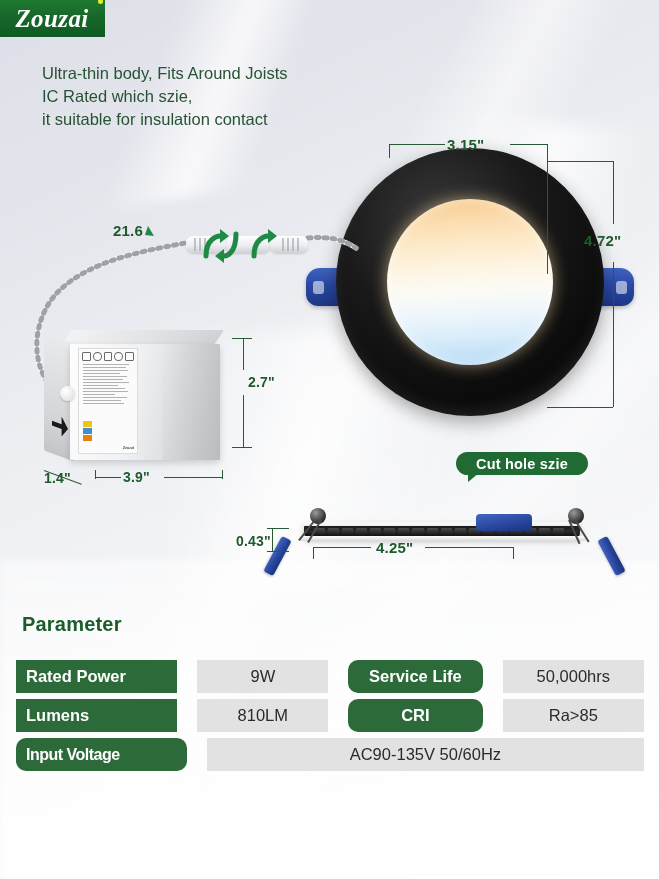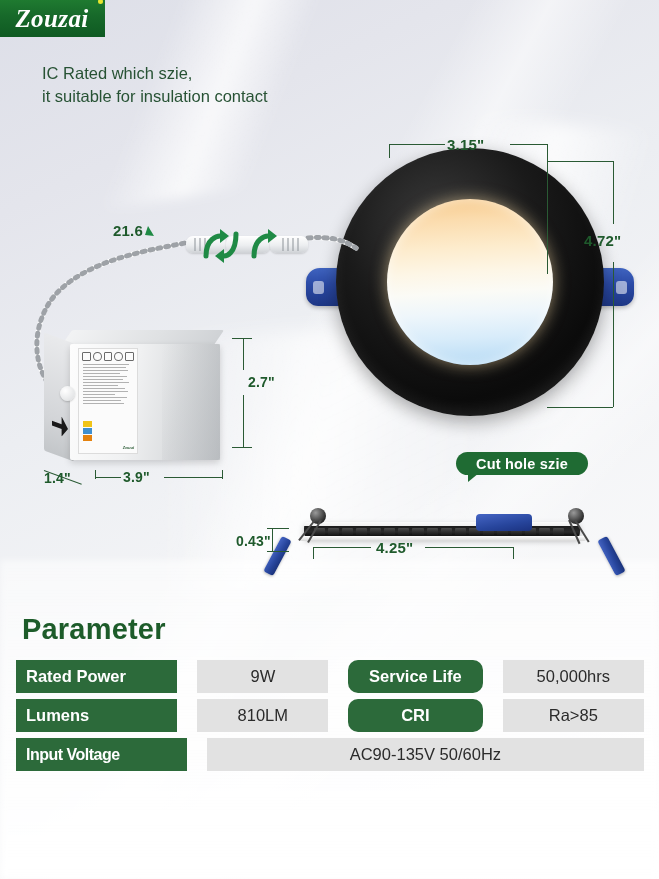--- a/index.html
+++ b/index.html
@@ -168,30 +168,30 @@
     display:flex;align-items:center;justify-content:center;letter-spacing:.2px;
   }
   #cut-badge:after{
     content:"";position:absolute;left:12px;bottom:-7px;width:0;height:0;
     border-left:0 solid transparent;border-right:11px solid transparent;border-top:9px solid #1f6b33;
   }
 
   
   #param-title{
     position:absolute;left:22px;top:613px;color:#1d5c2a;
-    font-size:29px;font-weight:bold;letter-spacing:.2px;
+    font-size:20px;font-weight:bold;letter-spacing:.2px;
   }
   #table{position:absolute;left:16px;top:660px;width:628px;}
   .row{display:flex;gap:20px;margin-bottom:6px;height:33px;}
   .cell{display:flex;align-items:center;height:33px;font-size:16.5px;}
   .lab{
     background:#2c6a3a;color:#ffffff;font-weight:bold;padding:0 10px;
   }
   .lab.center{justify-content:center;padding:0;border-radius:10px;}
-  .lab.condense{letter-spacing:-.5px;font-size:16px;}
+  .lab.condense{letter-spacing:-.5px;font-size:16px;border-radius:10px;}
   .val{
     background:#e2e2e2;color:#2b2b2b;justify-content:center;
   }
   .w-lab{width:160px;}
   .w-val{width:148px;}
   .w-lab2{width:152px;}
   .w-val2{width:160px;}
   .w-valfull{width:464px;}
 </style>
 </head>
@@ -203,20 +203,21 @@
   <div class="sheen b"></div>
   <div class="sheen c"></div>
   <div class="sheen d"></div>
 
   <div id="logo">
     <span class="word">Zouzai</span>
     <span class="dot"></span>
   </div>
 
   <div id="headline">
+    <div>Ultra-thin body, Fits Around Joists</div>
     <div>IC Rated which szie,</div>
     <div>it suitable for insulation contact</div>
   </div>
 
   <div id="light-wrap">
     <div id="clip-left"></div>
     <div id="clip-right"></div>
     <div id="bezel">
       <div id="lens"></div>
     </div>

